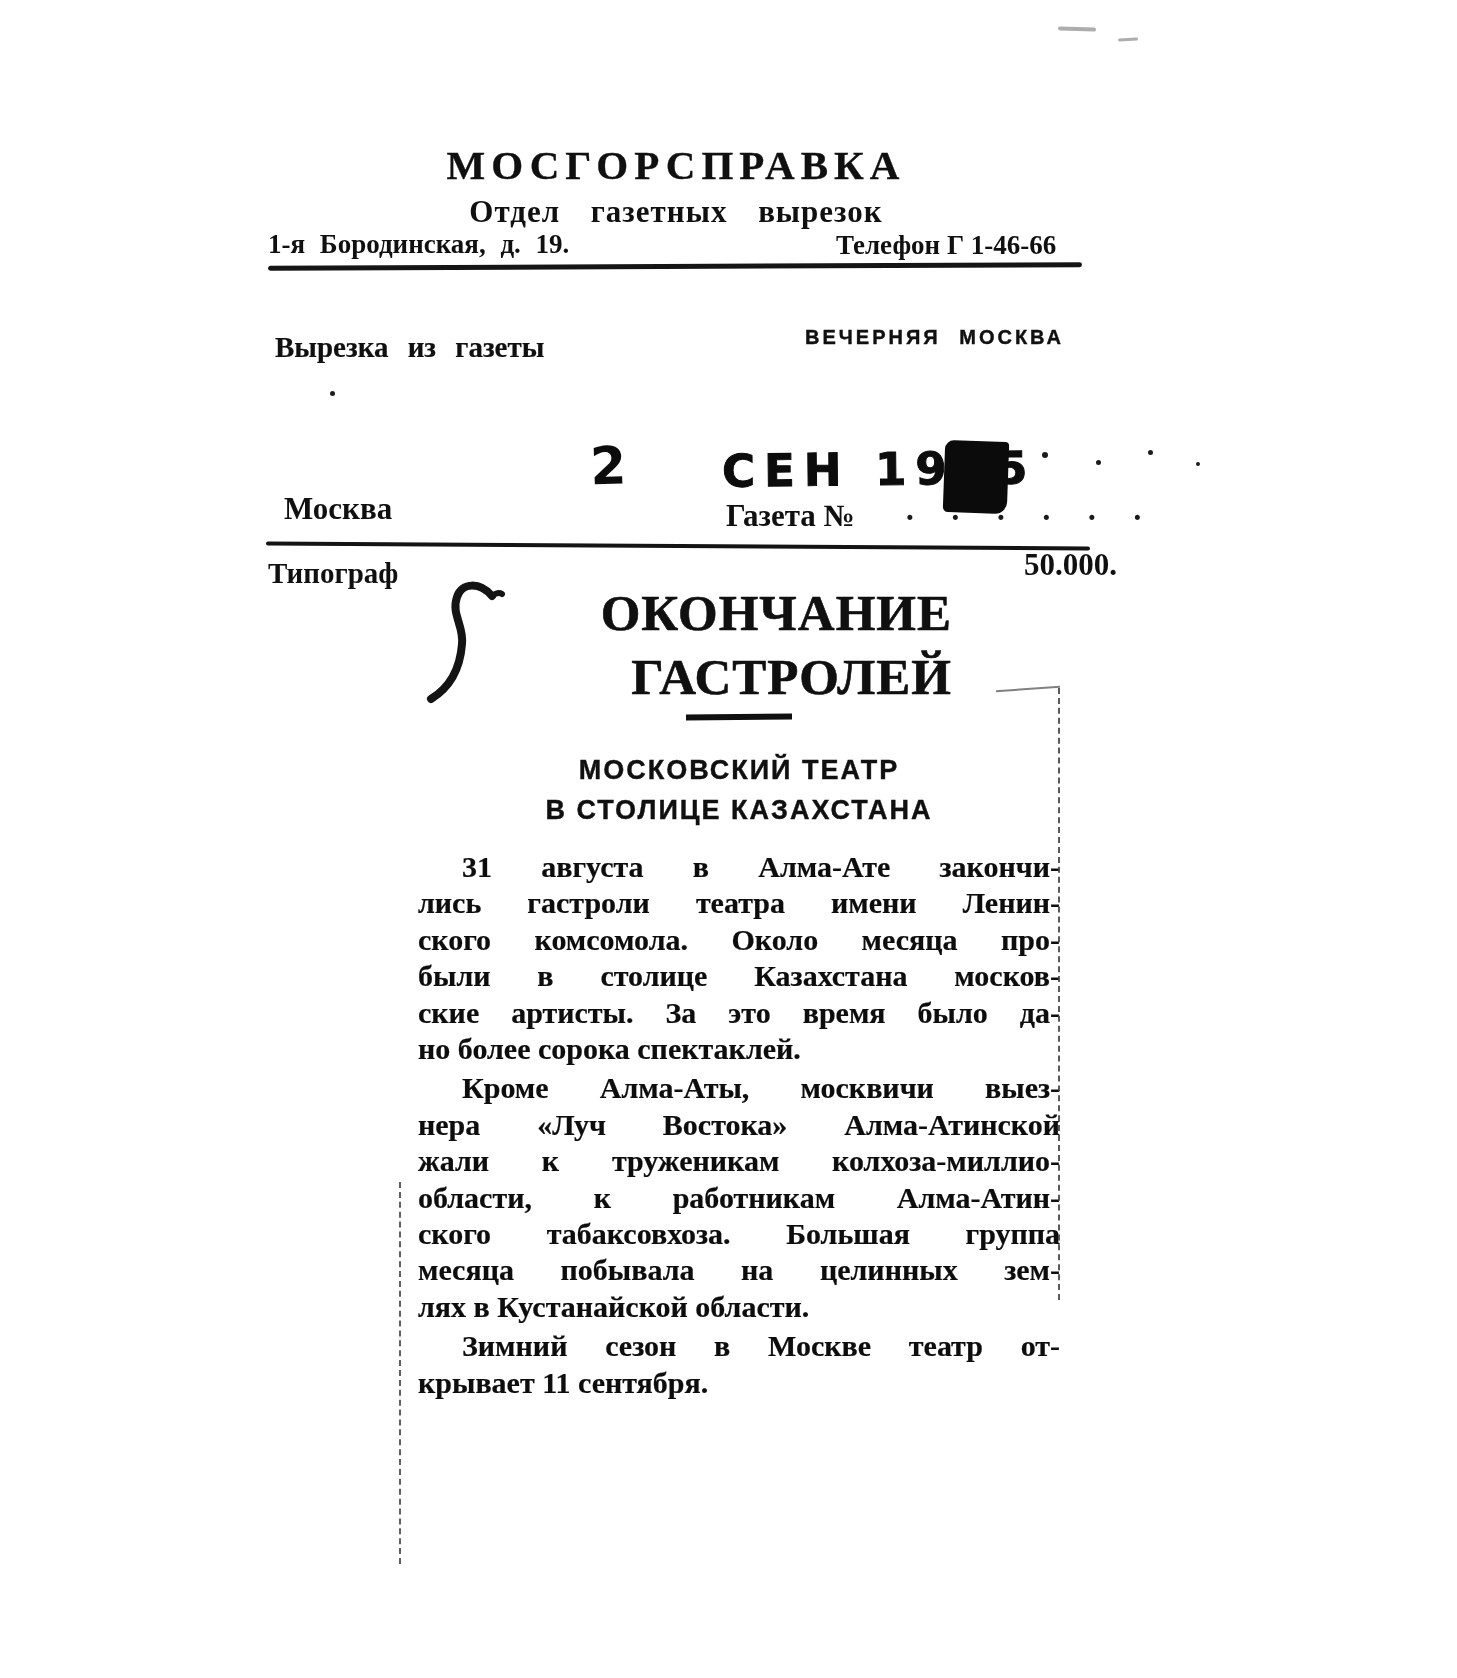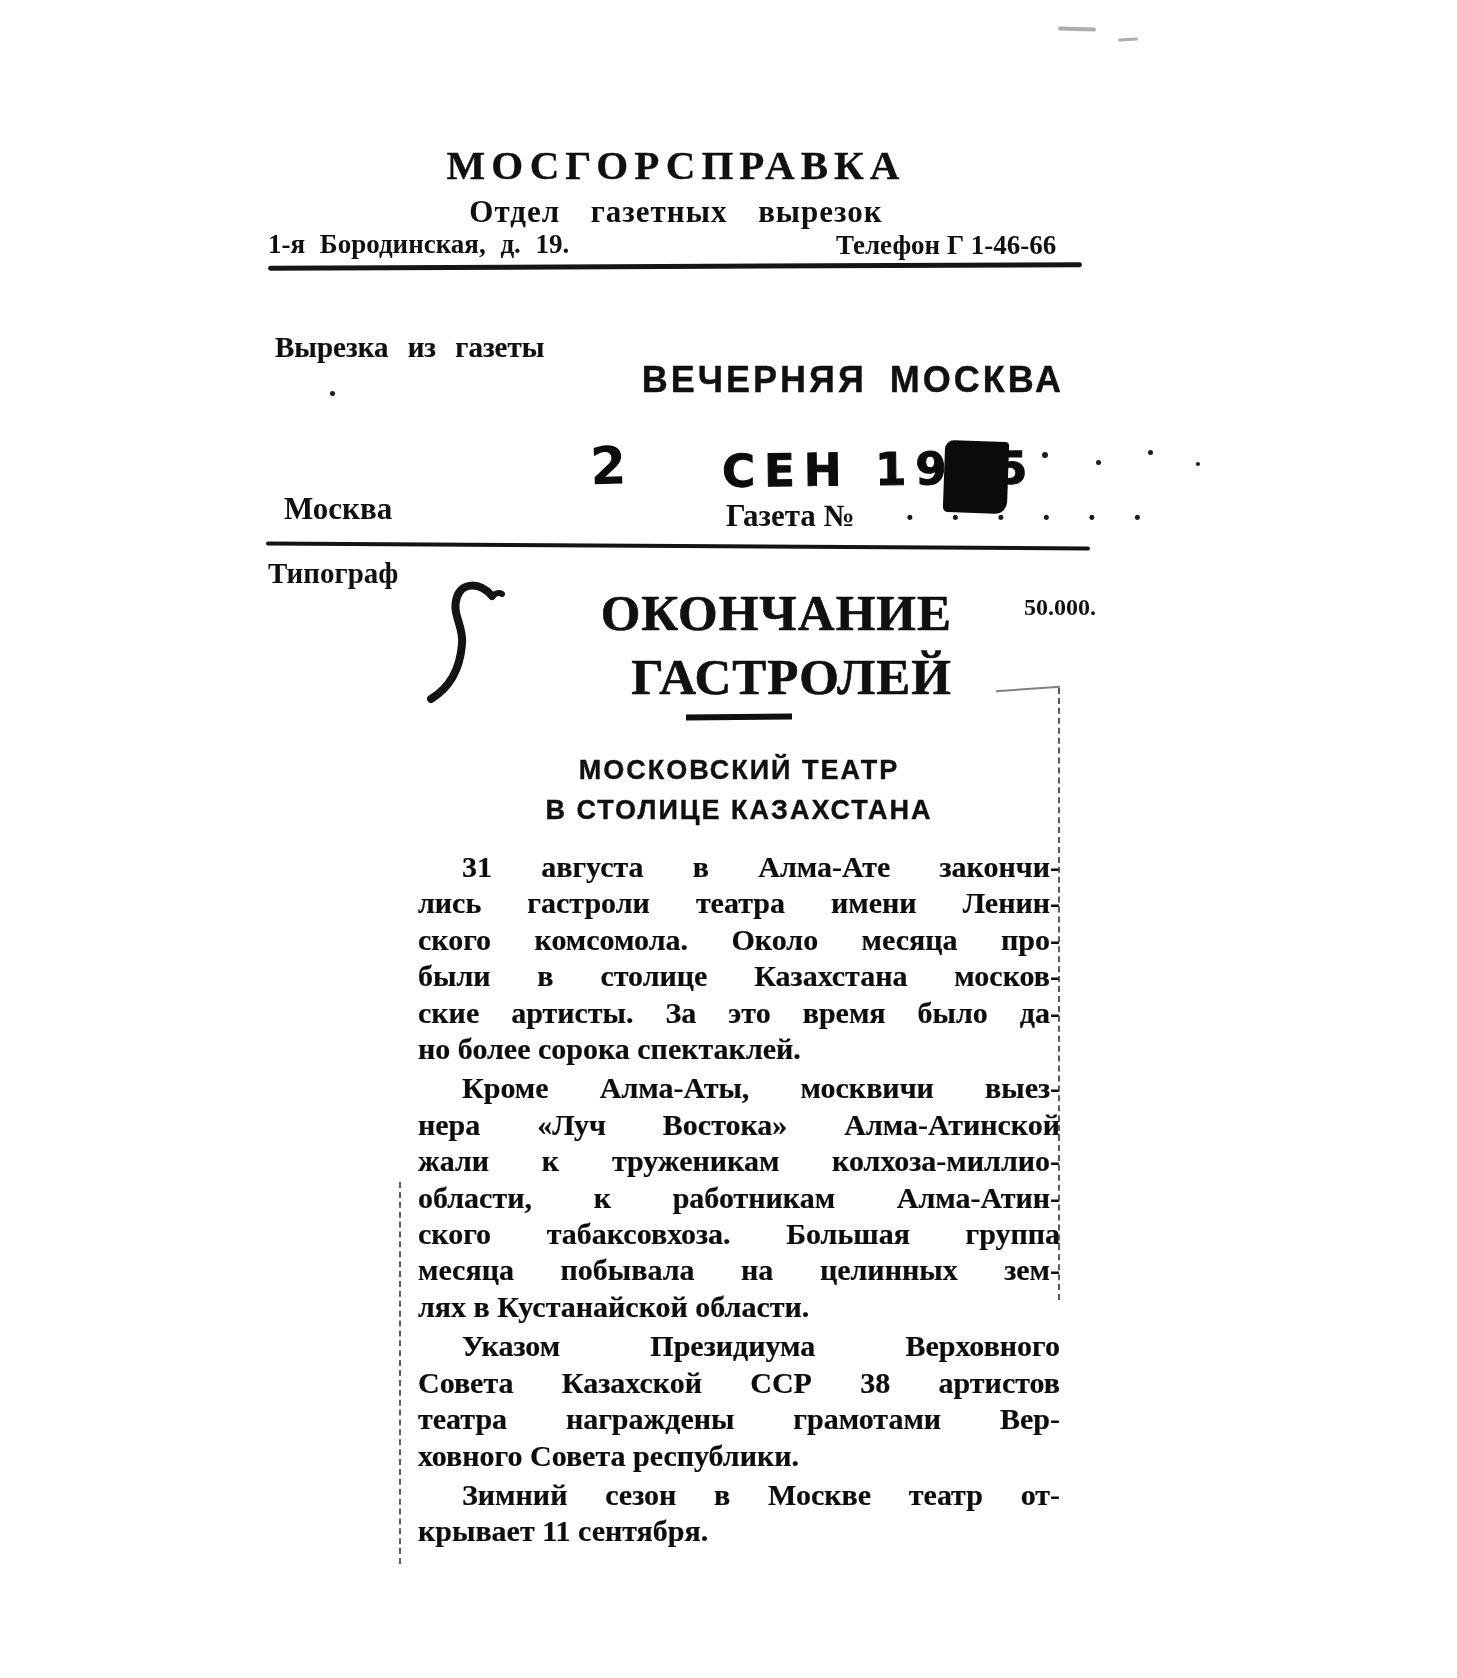--- a/index.html
+++ b/index.html
@@ -23,37 +23,37 @@
     font-size:31px;font-weight:bold;word-spacing:22px;letter-spacing:1px;
   }
   .address{left:268px;top:229px;font-size:27px;font-weight:bold;word-spacing:8px;}
   .phone{left:836px;top:230px;font-size:27px;font-weight:bold;}
   .rule1{left:268px;top:264px;width:814px;height:5px;background:#151515;transform:rotate(-.25deg);border-radius:3px;}
   
   .clip-label{left:275px;top:331px;font-size:29px;word-spacing:12px;font-weight:bold;-webkit-text-stroke:.2px #222;}
   .newspaper{
     left:640px;top:326px;width:424px;text-align:right;
     font-family:"Liberation Sans","DejaVu Sans",sans-serif;
-    font-size:36px;font-weight:bold;letter-spacing:3px;word-spacing:10px;margin-top:33px;
+    font-size:20px;font-weight:bold;letter-spacing:3px;word-spacing:10px;
     -webkit-text-stroke:.4px #111;
   }
   
   .stamp{font-family:"DejaVu Sans","Liberation Sans",sans-serif;font-weight:bold;color:#0c0c0c;}
   .stamp-day{left:590px;top:436px;font-size:52px;transform:rotate(-2deg);}
   .stamp-date{left:722px;top:443px;font-size:45px;letter-spacing:9px;transform:rotate(-.6deg);-webkit-text-stroke:1px #0c0c0c;}
   .stamp-blot{left:944px;top:441px;width:64px;height:72px;background:#0b0b0b;border-radius:9px 4px 12px 5px;transform:rotate(2deg);}
   .speck{background:#1c1c1c;border-radius:50%;}
   
   .city{left:284px;top:491px;font-size:31px;font-weight:bold;}
   .gazeta{left:726px;top:498px;font-size:31px;font-weight:bold;}
   .dotrow{font-size:31px;font-weight:bold;word-spacing:30px;color:#1a1a1a;}
   .gazeta-dots{left:906px;top:492px;}
   .rule2{left:266px;top:544px;width:824px;height:4px;background:#141414;transform:rotate(.35deg);border-radius:2px;}
   .printer{left:268px;top:557px;font-size:29px;font-weight:bold;}
-  .printrun{left:1024px;top:594px;font-size:24px;font-weight:bold;}
+  .printrun{left:1024px;top:547px;font-size:31px;font-weight:bold;}
   
   .hand5{left:418px;top:580px;}
   .headline{
     left:528px;top:581px;width:424px;text-align:right;
     font-size:51px;font-weight:bold;letter-spacing:1px;line-height:64px;
     -webkit-text-stroke:.6px #0d0d0d;
   }
   .divider{left:686px;top:714px;width:106px;height:6px;background:#101010;transform:rotate(-.6deg);}
   .subhead{
     left:418px;top:750px;width:642px;text-align:center;
@@ -137,26 +137,20 @@
       <div class="para">
         <div class="line first">Кроме Алма-Аты, москвичи выез-</div>
         <div class="line">нера «Луч Востока» Алма-Атинской</div>
         <div class="line">жали к труженикам колхоза-миллио-</div>
         <div class="line">области, к работникам Алма-Атин-</div>
         <div class="line">ского табаксовхоза. Большая группа</div>
         <div class="line">месяца побывала на целинных зем-</div>
         <div class="line last">лях в Кустанайской области.</div>
       </div>
       <div class="para">
-        <div class="line first">Указом Президиума Верховного</div>
-        <div class="line">Совета Казахской ССР 38 артистов</div>
-        <div class="line">театра награждены грамотами Вер-</div>
-        <div class="line last">ховного Совета республики.</div>
-      </div>
-      <div class="para">
         <div class="line first">Зимний сезон в Москве театр от-</div>
         <div class="line last">крывает 11 сентября.</div>
       </div>
     </div>
 
   <div class="abs vline-tick"></div>
   <div class="abs vline-right"></div>
   <div class="abs vline-left"></div>
 
   <div class="abs scratch" style="left:1058px;top:27px;width:38px;height:4px;transform:rotate(2deg);"></div>

